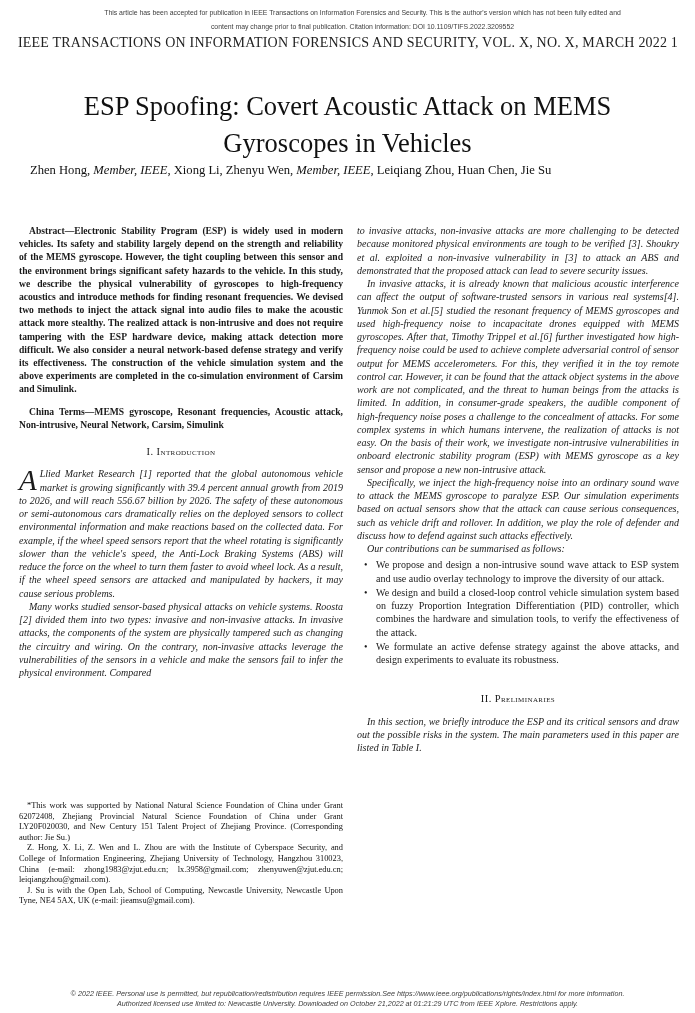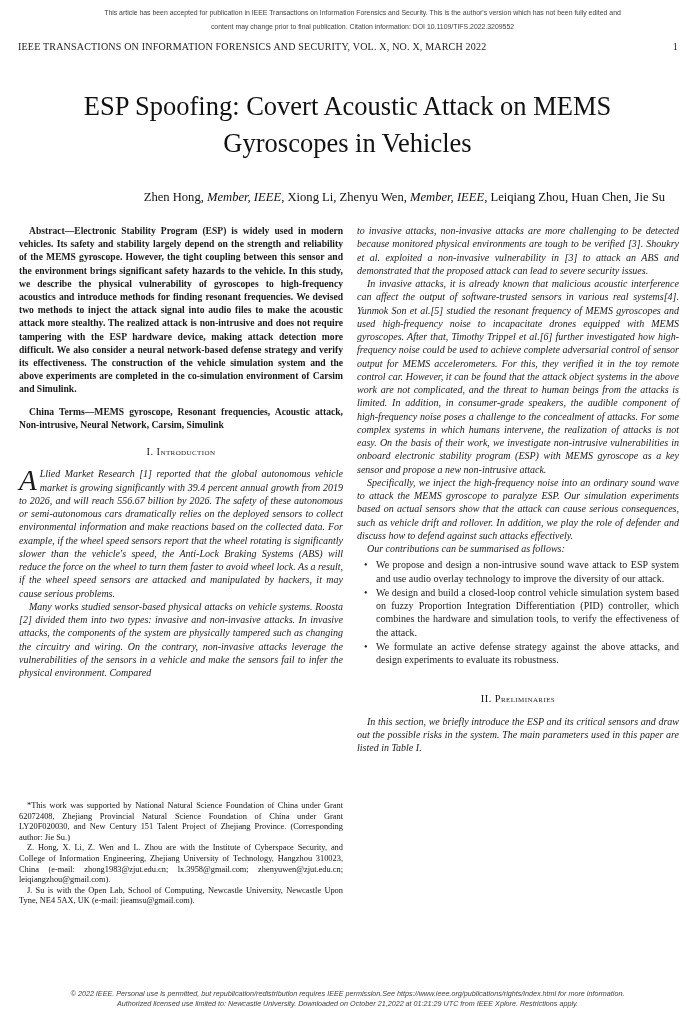--- a/index.html
+++ b/index.html
@@ -13,33 +13,33 @@
   }
   
   .notice{
     position:absolute;top:6px;left:40px;right:10px;
     text-align:center;
     font-family:"Liberation Sans","DejaVu Sans",sans-serif;
     font-size:6.9px;line-height:14px;color:#3d3d3d;
   }
   
   .runhead{
-    position:absolute;top:41px;left:18px;right:17px;
+    position:absolute;top:35px;left:18px;right:17px;
     display:flex;justify-content:space-between;align-items:flex-start;
-    font-size:10px;letter-spacing:.2px;color:#222;
+    font-size:14px;letter-spacing:.2px;color:#222;
   }
   
   .title{
     position:absolute;top:70px;left:40px;right:40px;
     text-align:center;
     font-size:26.5px;line-height:37px;font-weight:400;color:#111;
   }
   .byline{
-    position:absolute;top:163px;left:22px;right:30px;
-    text-align:right;font-size:12.6px;color:#111;margin-top:27px;
+    position:absolute;top:163px;left:30px;right:30px;
+    text-align:left;font-size:12.6px;color:#111;
   }
   .byline .it{font-style:italic;}
   
   .col{
     position:absolute;top:224px;width:324px;
     font-size:10px;line-height:13.25px;text-align:justify;
   }
   .col-left{left:19px;}
   .col-right{left:357px;width:322px;}
   .abstract,.indexterms{

